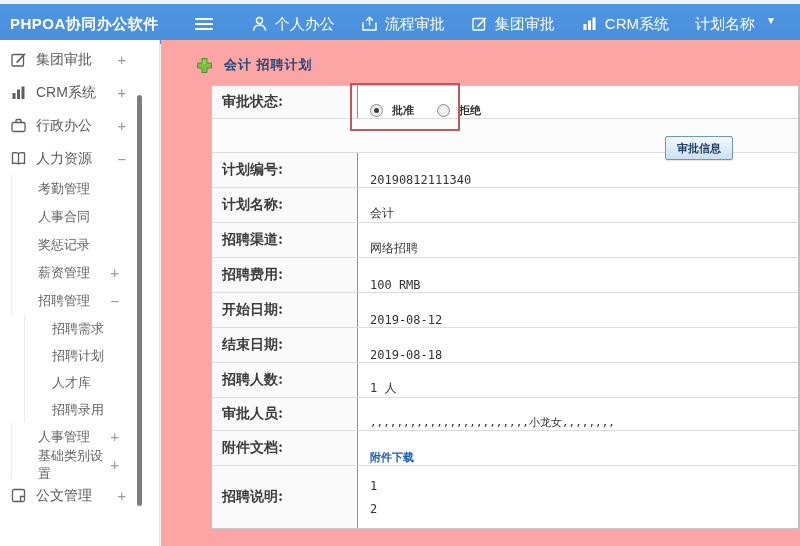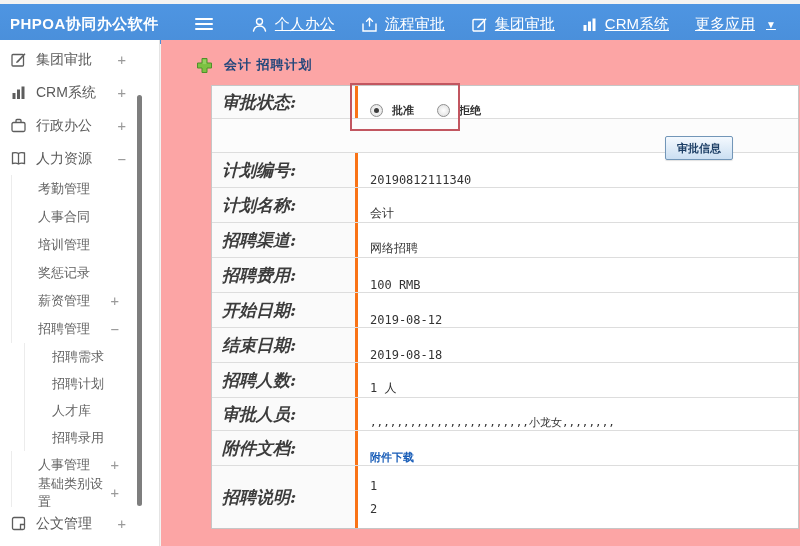--- a/index.html
+++ b/index.html
@@ -6,22 +6,22 @@
   html,body { width:800px; height:546px; overflow:hidden; }
   body { font-family:"Liberation Sans", sans-serif; background:#f3f3f2; position:relative; }
 
   
   .topbar { position:absolute; top:4px; left:0; width:800px; height:40px;
             background:linear-gradient(#4e95e2,#4a8fda); display:flex; align-items:center; }
   .logo { color:#fff; font-size:15px; font-weight:bold; margin-left:10px; letter-spacing:.5px; }
   .hamburger { margin-left:36px; width:18px; display:flex; flex-direction:column; gap:3px; cursor:pointer; }
   .hamburger span { display:block; height:2px; background:#fff; border-radius:1px; }
   .nav { display:flex; align-items:center; margin-left:12px; }
-  .nav-item { display:flex; align-items:center; gap:7px; color:#fff; font-size:15px;
-              margin-left:26px; cursor:pointer; white-space:nowrap;text-decoration:underline; }
+  .nav-item { display:flex; gap:7px; color:#fff; font-size:15px;
+              margin-left:26px; cursor:pointer; white-space:nowrap; }
   .nav-item svg { display:block; }
   .caret { font-size:10px; color:#fff; margin-left:4px; }
 
   
   .sidebar { position:absolute; top:40px; left:0; width:160px; height:506px;
              background:#fff; border-right:1px solid #e4e4e4; padding-top:3px; }
   .side-item { display:flex; align-items:center; color:#5a5a5a; cursor:pointer; }
   .side-item .lbl { flex:1; }
   .lvl1 { height:33px; font-size:14px; padding-left:10px; }
   .lvl1 .ic { width:17px; height:17px; margin-right:9px; flex:none; }
@@ -36,23 +36,23 @@
 
   
   .main { position:absolute; top:40px; left:161px; width:720px; height:506px; background:#fca5a5; }
   .page-title { position:absolute; top:16px; left:35px; display:flex; align-items:center; gap:11px; }
   .page-title .txt { color:#24477b; font-size:13px; font-weight:bold; letter-spacing:1px; }
 
   .form-table { position:absolute; top:45px; left:50px; width:588px; background:#fff;
                 border:1px solid #c6c6c6; font-family:"DejaVu Serif", serif; }
   .frow { display:flex; border-bottom:1px solid #ddd; }
   .frow:last-child { border-bottom:none; }
-  .fcell-l { width:146px; flex:none; background:#fafafa; border-right:3px solid #f97316;
+  .fcell-l { width:146px; flex:none; background:#fafafa; border-right:1px solid #f97316;
              display:flex; align-items:center; padding-left:10px;
-             font-size:17px; font-weight:bold; color:#3c3c3c;font-style:italic; }
+             font-size:14px; font-weight:bold; color:#3c3c3c; }
   .fcell-r { flex:1; display:flex; align-items:flex-end; padding-left:12px;
              font-size:12px; color:#333; font-family:"DejaVu Sans Mono", monospace; }
   .h33 { height:33px; } .h34 { height:34px; } .h35 { height:35px; } .h62 { height:62px; }
 
   .btn-row { justify-content:flex-end; padding-right:65px; background:#fcfcfc; }
   .approve-btn { width:68px; height:24px; border:1px solid #7296b8; border-radius:2px;
                  background:linear-gradient(#f4f9fe,#cbdff2); color:#1d3f66; font-weight:bold;
                  font-size:11px; font-family:"DejaVu Serif", serif; cursor:pointer;
                  box-shadow:0 1px 1px rgba(0,0,0,.12);margin-top:17px; }
 
@@ -113,21 +113,21 @@
       <span>
         <svg width="17" height="17" viewBox="0 0 17 17">
             <rect x="2.5" y="9" width="3" height="6" fill="#fff"></rect>
             <rect x="7" y="5.5" width="3" height="9.5" fill="#fff"></rect>
             <rect x="11.5" y="2.5" width="3" height="12.5" fill="#fff"></rect>
           </svg>
       </span>
       <span>CRM系统</span>
     </div>
     <div class="nav-item">
-      <span>更多应用</span>
+      <span>计划名称</span>
       <span class="caret">▼</span>
     </div>
   </div>
 </div>
 
 <div class="sidebar">
   <div class="side-item lvl1">
     <svg class="ic" viewBox="0 0 17 17">
         <rect x="2" y="3.5" width="11.5" height="11.5" rx="1" fill="none" stroke="#5d5d5d" stroke-width="1.3"></rect>
         <path d="M6.5 10.5 14.5 2.2l1 1L8 11.5l-2 .5z" fill="#5d5d5d"></path>
@@ -159,24 +159,20 @@
       </svg>
     <span class="lbl">人力资源</span>
     <span class="expand">−</span>
   </div>
   <div class="side-item lvl2">
       <span class="lbl">考勤管理</span>
       <span class="expand"></span>
     </div>
   <div class="side-item lvl2">
       <span class="lbl">人事合同</span>
-      <span class="expand"></span>
-    </div>
-  <div class="side-item lvl2">
-      <span class="lbl">培训管理</span>
       <span class="expand"></span>
     </div>
   <div class="side-item lvl2">
       <span class="lbl">奖惩记录</span>
       <span class="expand"></span>
     </div>
   <div class="side-item lvl2">
       <span class="lbl">薪资管理</span>
       <span class="expand">+</span>
     </div>

